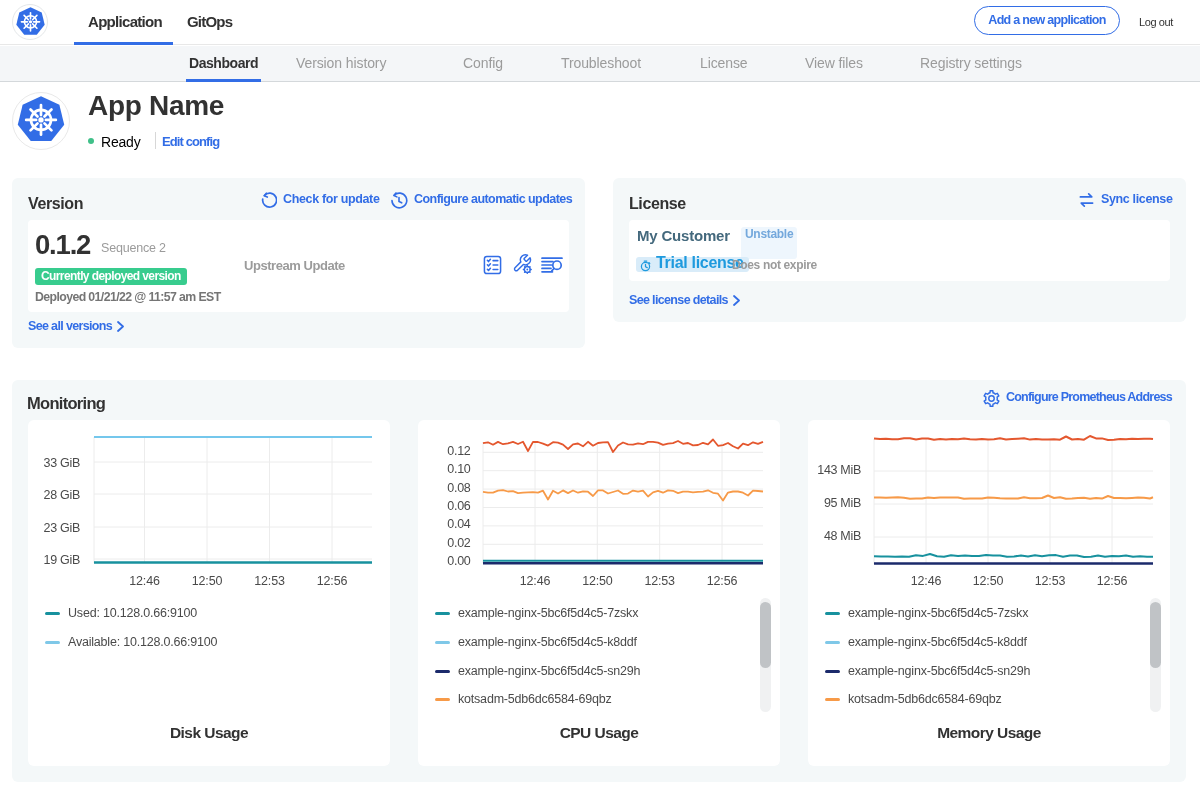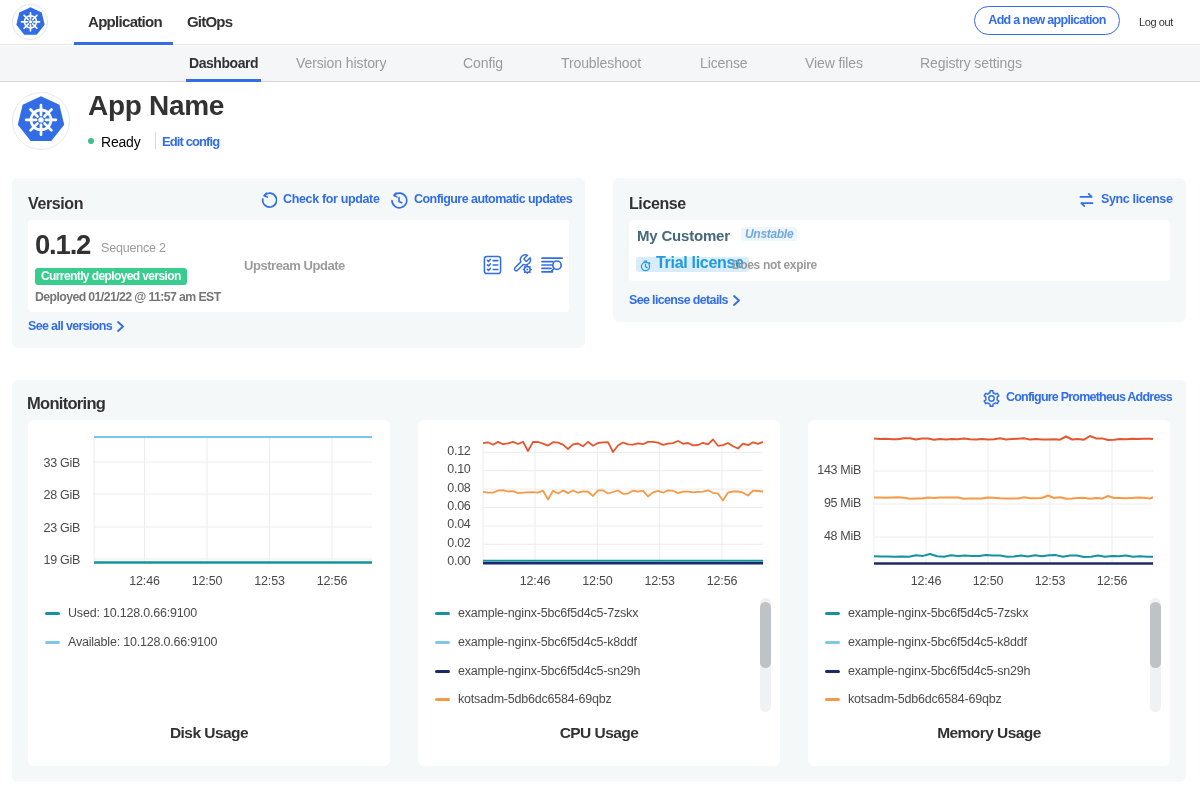--- a/index.html
+++ b/index.html
@@ -25,21 +25,21 @@
 .editcfg { position:absolute; left:162px; top:134px; font-size:13px; font-weight:700; color:#326de6; letter-spacing:-0.9px; }
 
 .card { position:absolute; background:#f4f8f9; border-radius:6px; }
 .card h2 { font-size:16px; font-weight:700; color:#323232; position:absolute; letter-spacing:-0.4px; line-height:1; }
 .whitebox { position:absolute; background:#fff; border-radius:4px; }
 .bluelink { position:absolute; color:#326de6; font-weight:700; font-size:12.5px; letter-spacing:-0.35px; display:flex; align-items:flex-start; white-space:nowrap; }
 .bluelink svg { margin-right:6px; flex:none; }
 .seelink { position:absolute; font-size:12.5px; font-weight:700; color:#326de6; display:flex; align-items:center; letter-spacing:-0.65px; }
 .chev { margin-left:4px; }
 .badge-green { position:absolute; background:#38cc8e; color:#fff; font-size:12px; font-weight:700; letter-spacing:-0.6px; border-radius:3px; height:17px; line-height:17px; padding:0 6px; }
-.badge-lblue { position:absolute; background:#eef6fd; color:#74a8dc; font-size:12px; font-weight:600; border-radius:3px; height:14px; line-height:15px; padding:0 4px; letter-spacing:-0.3px;font-style:italic; }
+.badge-lblue { position:absolute; background:#eef6fd; color:#74a8dc; font-size:12px; font-weight:600; border-radius:3px; height:32px; line-height:15px; padding:0 4px; letter-spacing:-0.3px; }
 .badge-trial { position:absolute; background:#d9ecf9; color:#1e9ade; font-size:16px; font-weight:700; letter-spacing:-0.3px; border-radius:3px; padding:4px 5px 0 4px; display:flex; align-items:flex-end; height:15px; }
 
 .chartcard { position:absolute; top:40px; width:362px; height:346px; background:#fff; border-radius:6px; }
 .charttitle { position:absolute; width:100%; text-align:center; top:304px; font-size:15.5px; font-weight:700; color:#323232; letter-spacing:-0.55px; }
 .legendrow { position:absolute; left:17px; display:flex; align-items:center; font-size:12.5px; color:#4a4a4a; letter-spacing:-0.2px; height:14px; }
 .ldash { width:15px; height:3px; border-radius:2px; margin-right:8px; flex:none; }
 .scrolltrack { position:absolute; left:342px; width:11px; border-radius:6px; background:#f0f1f2; }
 .scrollthumb { position:absolute; left:342px; width:11px; border-radius:6px; background:#c0c3c6; }
 text { font-family:"Liberation Sans", sans-serif; }
 </style>

